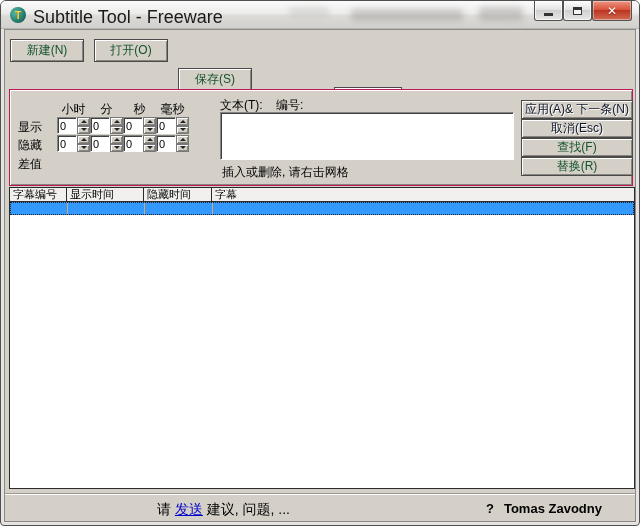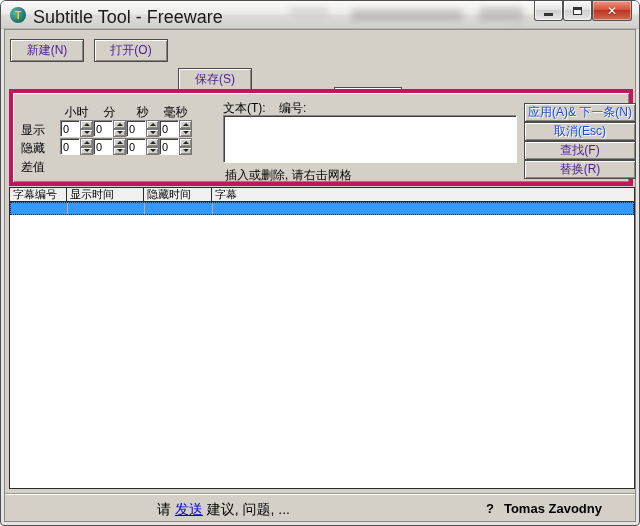--- a/index.html
+++ b/index.html
@@ -33,37 +33,37 @@
   .glyph-max{display:block;width:9px;height:8px;border:1px solid #333;
     border-top:3px solid #333;background:#f5f5f5;}
   .glyph-close{color:#fff;font-weight:bold;font-size:12px;text-shadow:0 1px 1px #7e1d0d;line-height:18px;}
 
   
   .client{position:absolute;left:3px;right:3px;top:28px;bottom:3px;
     background:#d4d0c8;border:1px solid #8b8986;}
 
   .btn3d{position:absolute;background:#d4d0c8;border:1px solid #4a4a4a;
     box-shadow:inset 1px 1px 0 #ffffff,inset -1px -1px 0 #87857e;
-    font-size:12px;color:#4c1d95;display:flex;align-items:center;justify-content:center;
+    font-size:12px;color:#14532d;display:flex;align-items:center;justify-content:center;
     cursor:default;white-space:nowrap;}
-  .btn3d.disabled{color:#1d4ed8;text-shadow:1px 1px 0 #fff;}
+  .btn3d.disabled{color:#0f172a;text-shadow:1px 1px 0 #fff;}
 
   .tb-btn{top:9px;height:23px;width:74px;}
 
   
   .tabstrip{position:absolute;left:4px;top:37px;right:4px;height:22px;
     display:flex;align-items:flex-end;z-index:2;}
   .tab{height:19px;line-height:18px;padding:0 6px;background:#d4d0c8;
     border:1px solid #545454;border-bottom:none;border-radius:2px 2px 0 0;
     box-shadow:inset 1px 1px 0 #fff;font-size:12px;margin-right:1px;cursor:default;}
   .tab.active{height:22px;line-height:21px;margin-bottom:-1px;z-index:3;position:relative;
     box-shadow:inset 1px 1px 0 #fff,0 1px 0 #d4d0c8;}
 
   .tabpage{position:absolute;left:4px;top:59px;width:624px;height:97px;
-    border:4px solid #be185d;background:#d4d0c8;
+    border:1px solid #be185d;background:#d4d0c8;
     box-shadow:inset 1px 1px 0 #fff,inset -1px -1px 0 #87857e;}
 
   
   .lbl{position:absolute;font-size:12px;color:#000;}
   .col-lbl{position:absolute;width:33px;text-align:center;font-size:12px;
     border-bottom:1px solid #4a4a4a;padding-bottom:1px;}
   .spin{position:absolute;width:33px;height:17px;display:flex;}
   .spin-edit{width:20px;height:17px;border:1px solid;border-color:#848484 #fff #fff #848484;
     box-shadow:inset 1px 1px 0 #404040;background:#fff;font-size:11px;padding:0 2px;outline:none;}
   .updown{width:13px;height:17px;display:flex;flex-direction:column;}

